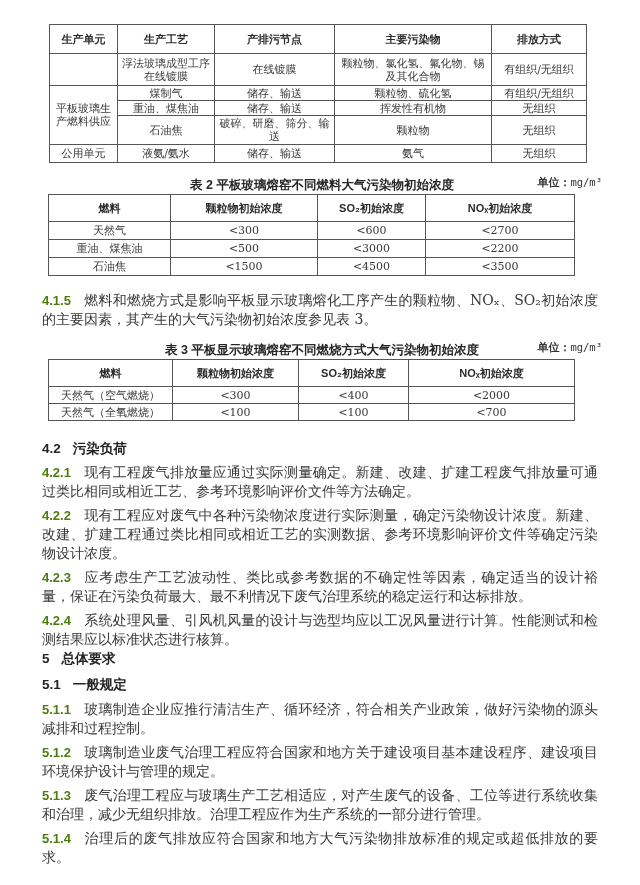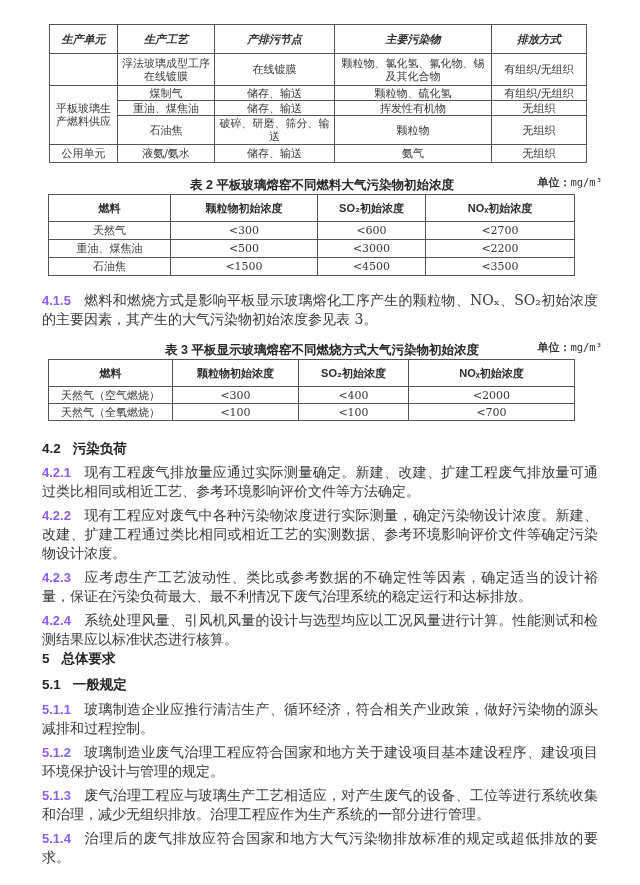--- a/index.html
+++ b/index.html
@@ -7,40 +7,40 @@
     width:640px;height:885px;background:#ffffff;overflow:hidden;
     font-family:"DejaVu Serif","Liberation Serif",serif;color:#383838;
     position:relative;box-sizing:border-box;padding:24px 42px 0 42px;
   }
   
   table{border-collapse:collapse;table-layout:fixed;}
   td,th{border:1px solid #555555;text-align:center;vertical-align:middle;
         padding:0 3px;box-sizing:border-box;line-height:13px;}
   th{font-weight:bold;color:#2c2c2c;font-family:"Liberation Sans","DejaVu Sans",sans-serif;}
   .t1{width:537px;margin-left:7px;font-size:11px;}
-  .t1 .hrow{height:29px;font-style:italic;}
+  .t1 .hrow{height:29px;}
   .t1 .r0{height:32px;} .t1 .r1{height:15px;} .t1 .r2{height:15px;}
   .t1 .r3{height:29px;} .t1 .r4{height:18px;}
   .t23{width:526px;margin-left:6px;font-size:11px;}
   .t23 .hrow{height:27px;}
   .t2 .drow{height:18px;}
   .t3 .drow{height:17px;}
   
   .cap-row{position:relative;width:548px;margin-left:6px;text-align:center;}
   .cap{font-family:"Liberation Sans","DejaVu Sans",sans-serif;font-weight:bold;
        font-size:12.5px;color:#262626;line-height:17px;}
   .unit{position:absolute;right:-6px;top:1px;font-size:11px;color:#333;}
   .unit .ulabel{font-family:"Liberation Sans","DejaVu Sans",sans-serif;font-weight:bold;}
   .unit .uvalue{font-family:"DejaVu Sans Mono","Liberation Mono",monospace;font-size:10.5px;}
   .cap2{margin-top:11px;}
   .cap3{margin-top:10px;}
   
   .clause{margin:5px 0 0 0;font-size:14px;line-height:19px;text-align:justify;color:#383838;}
   .clause .cnum{font-family:"Liberation Sans","DejaVu Sans",sans-serif;
-                font-weight:bold;font-size:13px;color:#8b5cf6;padding-right:13px;}
+                font-weight:bold;font-size:13px;color:#4d7c0f;padding-right:13px;}
   .p415{margin-top:15px;}
   .sec-h{font-family:"Liberation Sans","DejaVu Sans",sans-serif;font-weight:bold;
          font-size:13.5px;color:#242424;line-height:18px;}
   .sec-h .cnum{padding-right:12px;}
   .h42{margin-top:19px;}
   .h5{margin-top:1px;}
   .h51{margin-top:8px;}
 </style>
 </head>
 <body>

